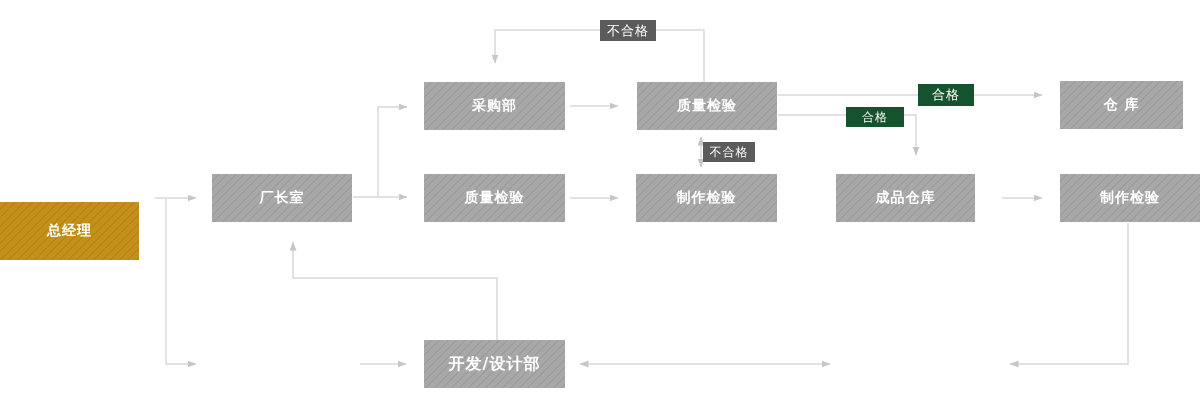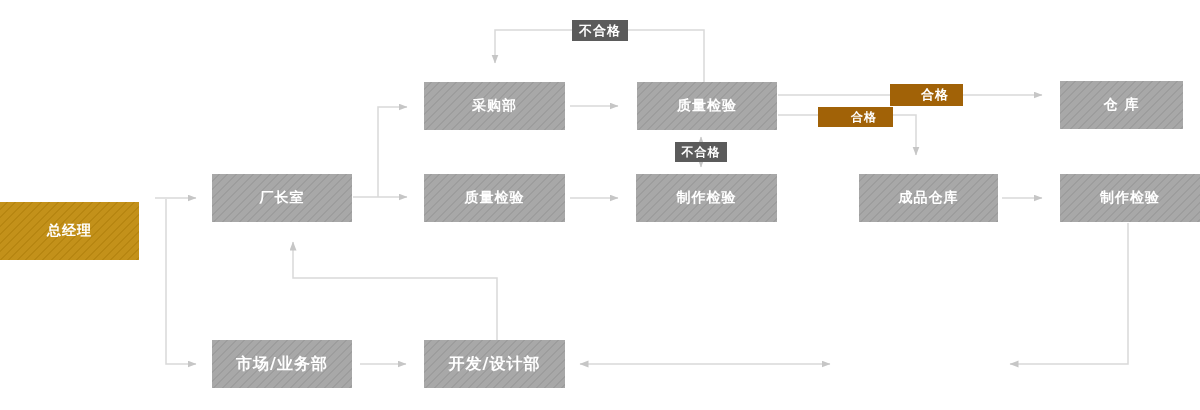--- a/index.html
+++ b/index.html
@@ -4,23 +4,23 @@
 <style>
   html,body{margin:0;padding:0;background:#fff;}
   #page{position:relative;width:1200px;height:410px;background:#ffffff;overflow:hidden;
         font-family:"DejaVu Sans","Liberation Sans",sans-serif;}
   #wires{position:absolute;left:0;top:0;width:1200px;height:410px;}
   .node{position:absolute;display:flex;align-items:center;justify-content:center;
         color:#ffffff;font-size:14px;font-weight:600;letter-spacing:1px;
         background:repeating-linear-gradient(135deg,#a8a8a8 0 4.5px,#9d9d9d 4.5px 6px);}
   .node.gold{background:repeating-linear-gradient(135deg,#c3911a 0 4.5px,#b78611 4.5px 6px);}
   .badge{position:absolute;display:flex;align-items:center;justify-content:center;
-         color:#ffffff;font-size:13px;font-weight:700;letter-spacing:1px;}
+         color:#ffffff;font-size:13px;font-weight:400;letter-spacing:1px;margin-left:28px;}
   .badge.dark{background:#5b5b5b;}
-  .badge.gold{background:#a16207;padding-left:17px;}
+  .badge.gold{background:#14532d;}
 </style>
 </head>
 <body>
 
 <div id="page">
 
   <svg id="wires" viewBox="0 0 1200 410" xmlns="http://www.w3.org/2000/svg">
     <defs>
       <marker id="arw" markerWidth="11" markerHeight="9" refX="8.5" refY="3.5" orient="auto-start-reverse" markerUnits="userSpaceOnUse">
         <path d="M0,0 L9,3.5 L0,7 Z" fill="#c6c6c6"></path>
@@ -52,25 +52,24 @@
   <div class="node" style="left:424px;top:82px;width:141px;height:48px;">采购部</div>
 
   <div class="node" style="left:637px;top:82px;width:140px;height:48px;">质量检验</div>
 
   <div class="node" style="left:1060px;top:81px;width:123px;height:48px;">仓 库</div>
 
   <div class="node" style="left:424px;top:174px;width:141px;height:48px;">质量检验</div>
 
   <div class="node" style="left:636px;top:174px;width:141px;height:48px;">制作检验</div>
 
-  <div class="node" style="left:859px;top:174px;width:139px;height:48px;">成品仓库</div>
+  <div class="node" style="left:836px;top:174px;width:139px;height:48px;">成品仓库</div>
 
   <div class="node" style="left:1060px;top:174px;width:140px;height:48px;">制作检验</div>
 
-  <div class="node" style="left:212px;top:340px;width:140px;height:48px;font-size:16px;">市场/业务部</div>
 
   <div class="node" style="left:424px;top:340px;width:141px;height:48px;font-size:16px;">开发/设计部</div>
 
 
   <div class="badge dark" style="left:572px;top:20px;width:56px;height:21px;">不合格</div>
 
   <div class="badge dark" style="left:675px;top:142px;width:52px;height:20px;font-size:12px;">不合格</div>
 
   <div class="badge gold" style="left:890px;top:84px;width:56px;height:22px;">合格</div>
 

